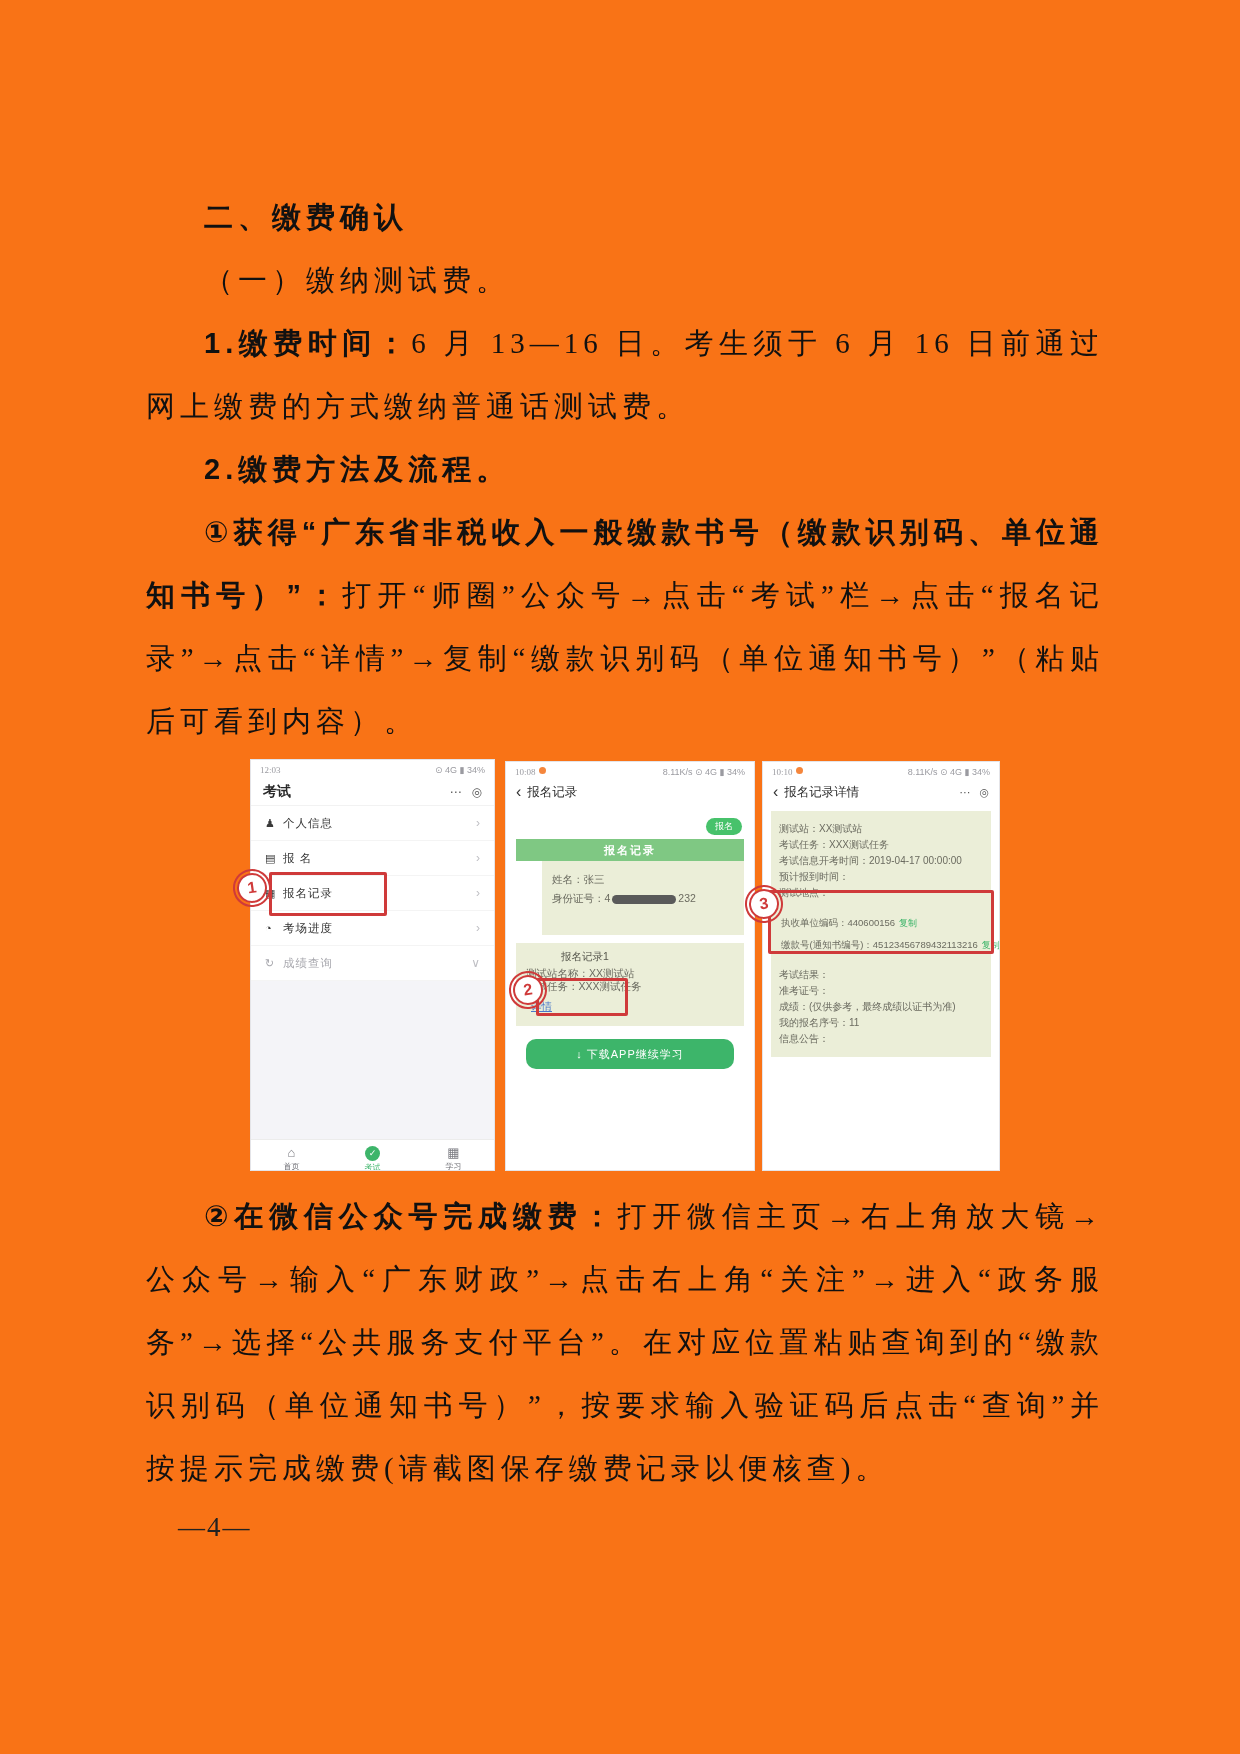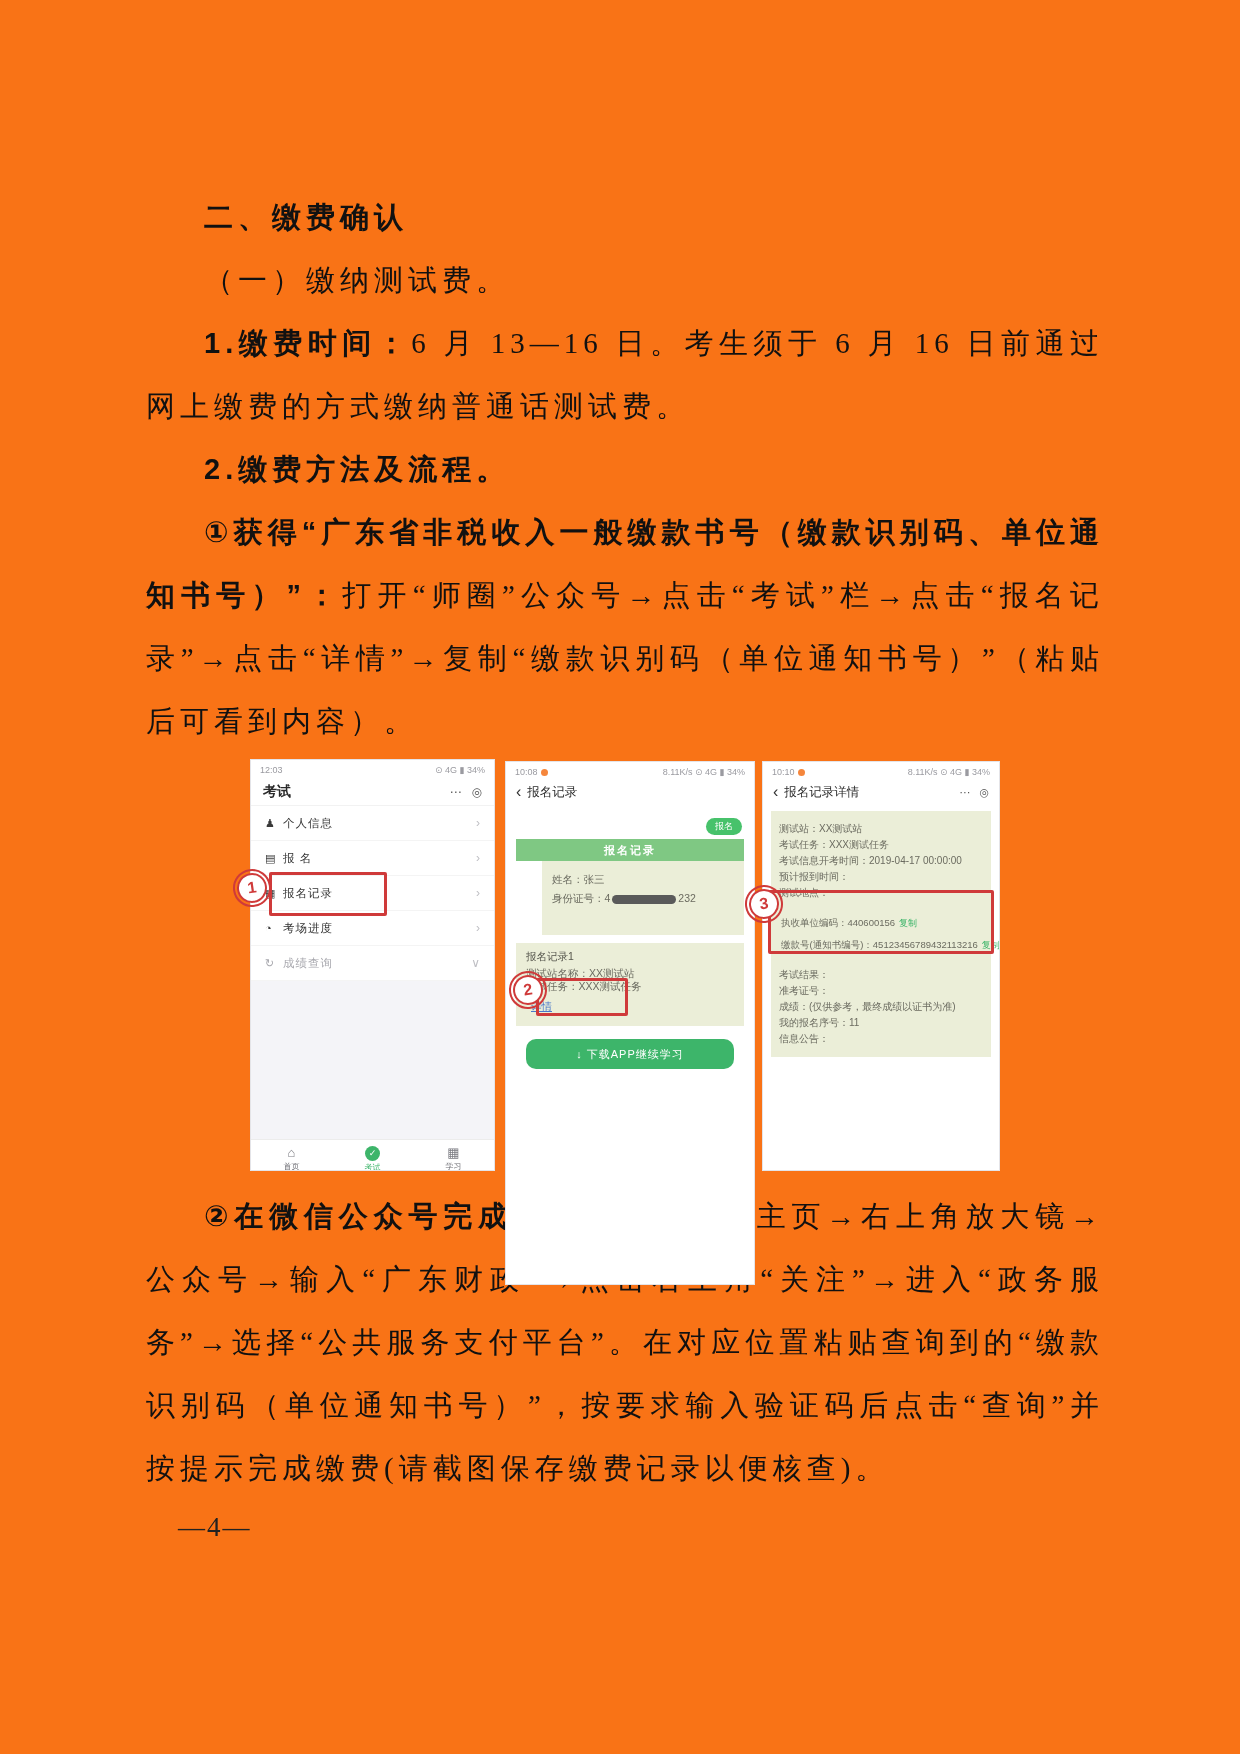--- a/index.html
+++ b/index.html
@@ -10,26 +10,26 @@
   .para{margin:0;text-indent:2em;}
   .b{font-weight:700;font-family:"Liberation Sans","DejaVu Sans",sans-serif;}
   .pageno{position:absolute;left:178px;top:1512px;font-size:27px;letter-spacing:2px;color:#222;}
 
   
   .collage{position:relative;margin:6px 0 10px 104px;width:760px;height:416px;
            text-indent:0;letter-spacing:0;line-height:normal;text-align:left;
            font-family:"Liberation Sans","DejaVu Sans",sans-serif;}
   .phone{position:absolute;background:#fff;border:1px solid #e4e4e8;box-sizing:border-box;overflow:hidden;}
   .phone1{left:0;top:0;width:245px;height:412px;}
-  .phone2{left:255px;top:2px;width:250px;height:524px;}
+  .phone2{left:255px;top:2px;width:250px;height:410px;}
   .phone3{left:512px;top:2px;width:238px;height:410px;}
 
   .statusbar{display:flex;justify-content:space-between;align-items:center;
              padding:3px 9px 0;font-size:9px;color:#9a9aa0;height:14px;}
-  .sb-left{display:flex;align-items:center;gap:3px;}
+  .sb-left{display:flex;gap:3px;font-family:Liberation Serif, serif;}
   .dot{display:inline-block;width:7px;height:7px;border-radius:50%;background:#f5863c;}
 
   
   .p1-header{display:flex;align-items:center;padding:4px 12px 2px;height:22px;}
   .p1-title{font-size:14px;color:#2a2a2a;font-weight:700;}
   .capsule{margin-left:auto;display:flex;align-items:center;gap:10px;color:#555;font-size:12px;}
   .menu{border-top:1px solid #f2f2f2;}
   .mrow{display:flex;align-items:center;height:34px;padding:0 14px;border-bottom:1px solid #f4f4f4;}
   .micon{width:18px;font-size:11px;color:#3a3a3a;}
   .mlabel{font-size:11.5px;color:#333;letter-spacing:1px;}
@@ -49,21 +49,21 @@
   .back{font-size:16px;color:#333;line-height:18px;}
   .nav-title{font-size:12.5px;color:#2b2b2b;}
   .nav-right{margin-left:auto;display:flex;gap:9px;color:#555;font-size:11px;}
   .pill{position:absolute;top:56px;right:12px;background:#47c26b;color:#fff;
         font-size:9px;padding:2px 9px;border-radius:9px;}
   .banner{margin:34px 10px 0;height:22px;background:#7fc883;color:#fff;font-size:11px;
           font-weight:700;text-align:center;line-height:22px;letter-spacing:2px;}
   .card{margin:0 10px;background:#ebeed8;font-size:10.5px;color:#6b6b60;}
   .card1{padding:9px 10px 27px;line-height:19px;margin-left:36px;}
   .card2{margin-top:8px;position:relative;padding:7px 10px 6px;line-height:13.5px;}
-  .card2 .ctitle{color:#55554c;margin-bottom:3px;}
+  .card2 .ctitle{color:#55554c;margin-bottom:3px;margin-left:35px;}
   .bar{display:inline-block;width:64px;height:9px;background:#5a5a5a;border-radius:5px;
        vertical-align:middle;margin:0 2px;}
   .detail-row{height:26px;display:flex;align-items:center;padding-left:5px;}
   .link-blue{color:#4a77c9;text-decoration:underline;}
   .dl-btn{margin:13px auto 0;width:208px;height:30px;background:#3db56a;color:#fff;
           font-size:11px;text-align:center;line-height:30px;letter-spacing:1px;border-radius:10px;}
 
   
   .info{margin:6px 8px 0;background:#ebeed8;padding:10px 8px 10px;font-size:10px;
         color:#6b6b60;}

